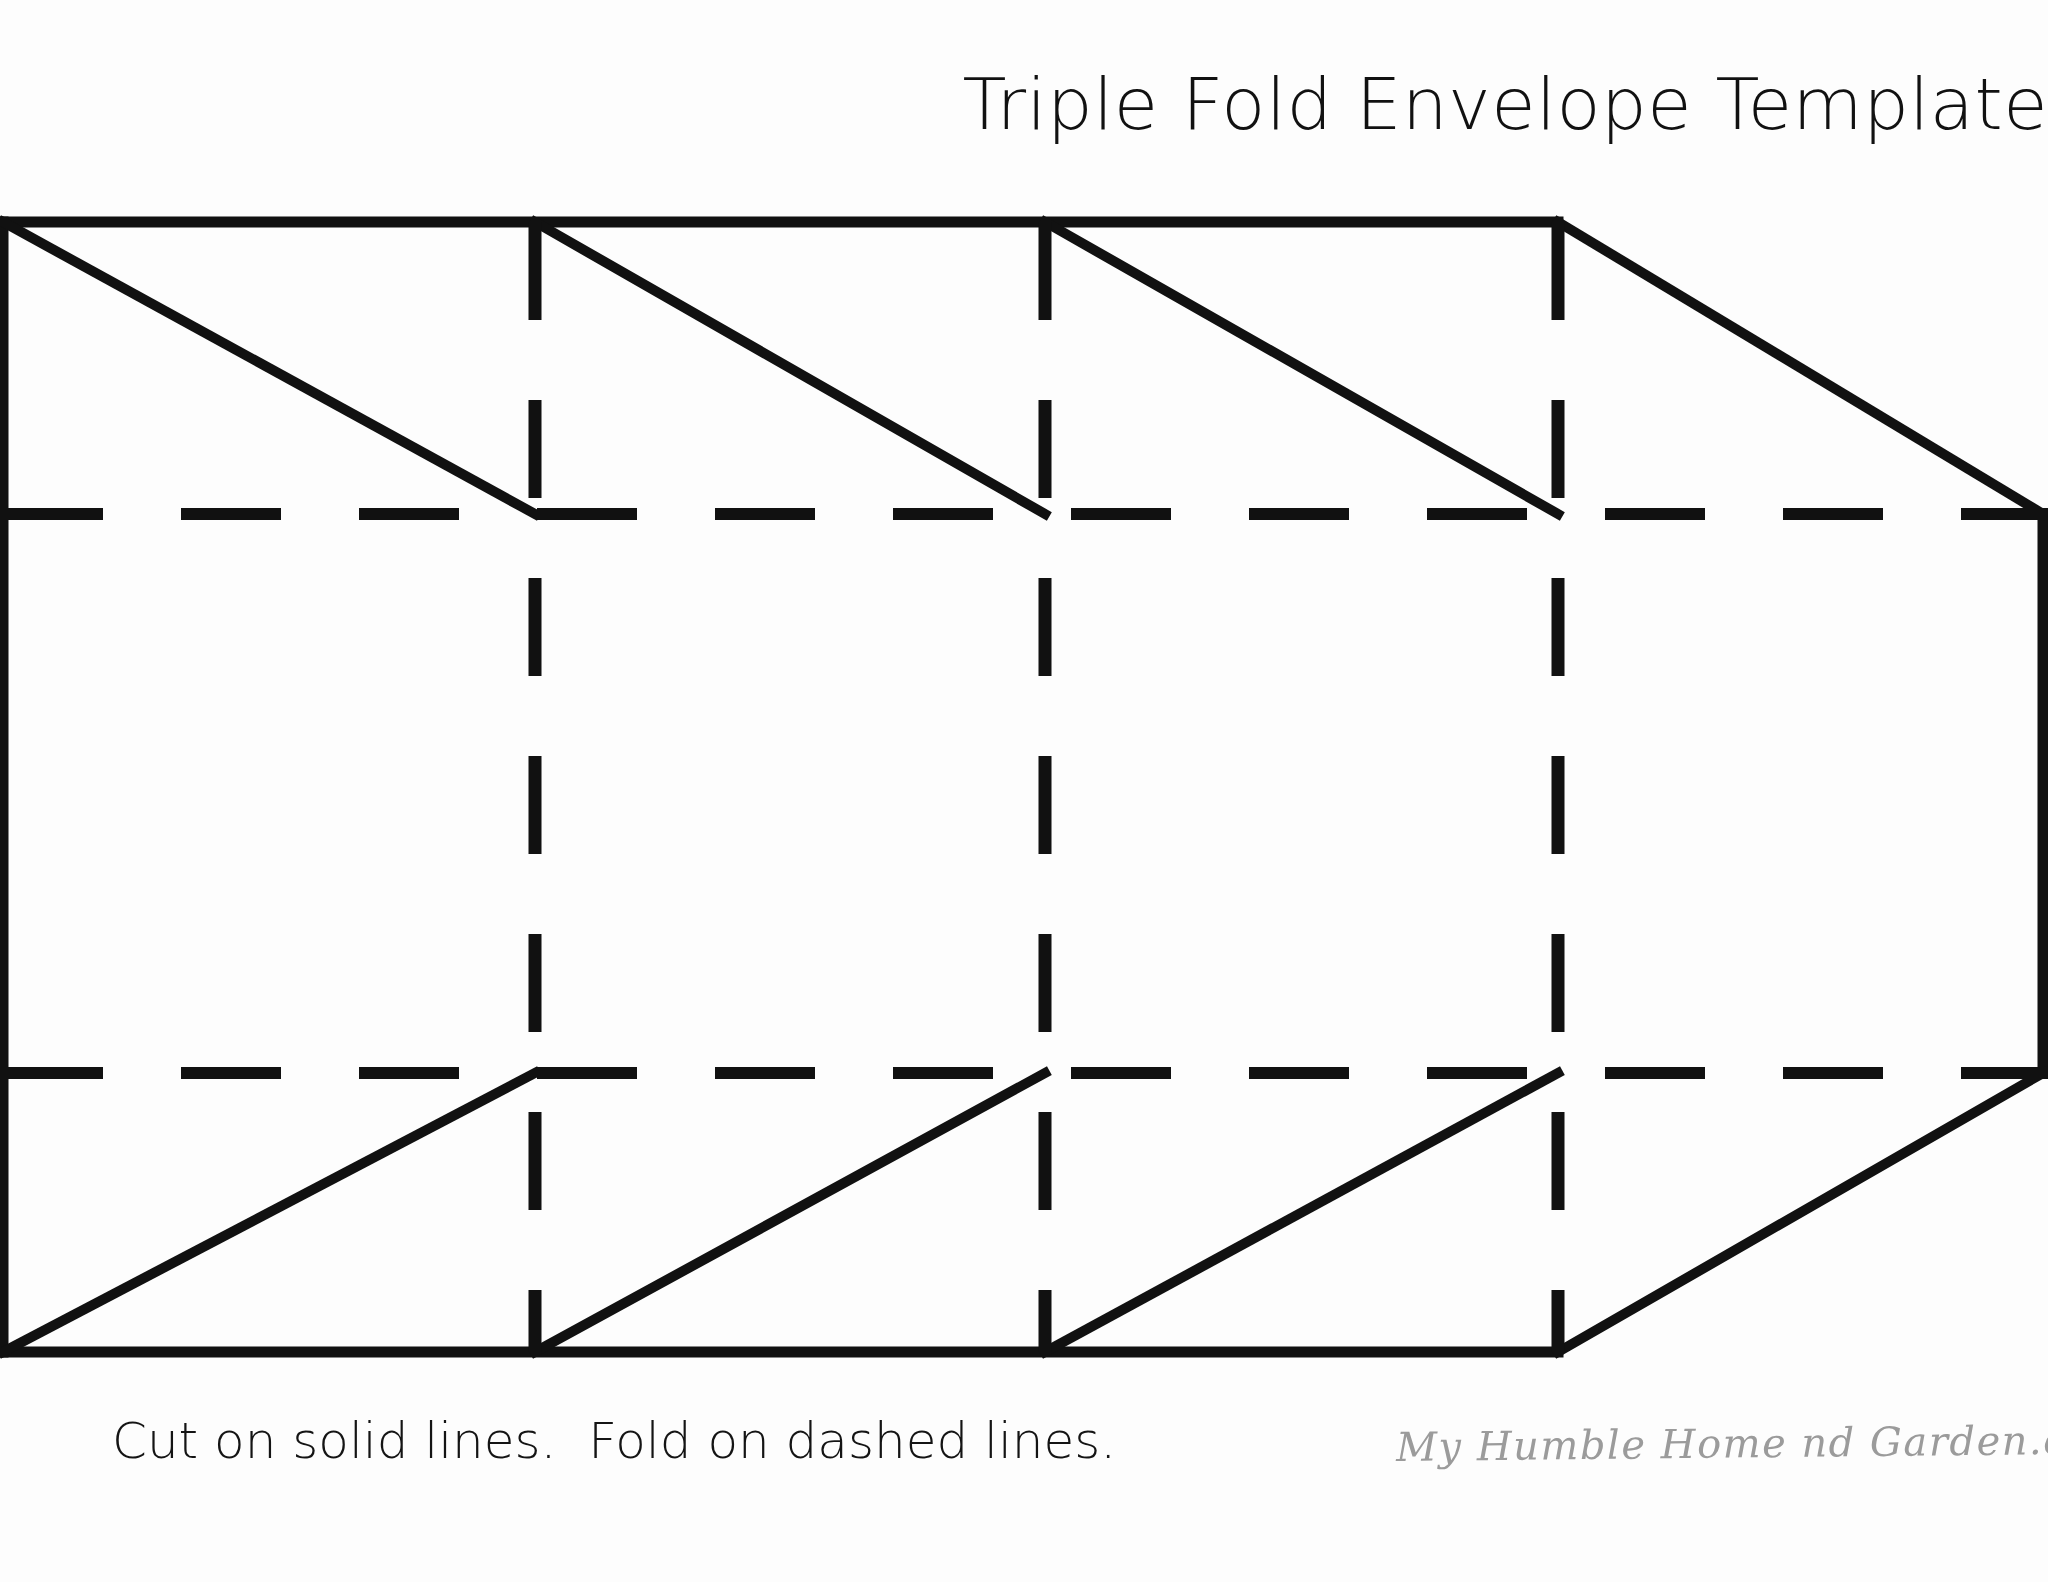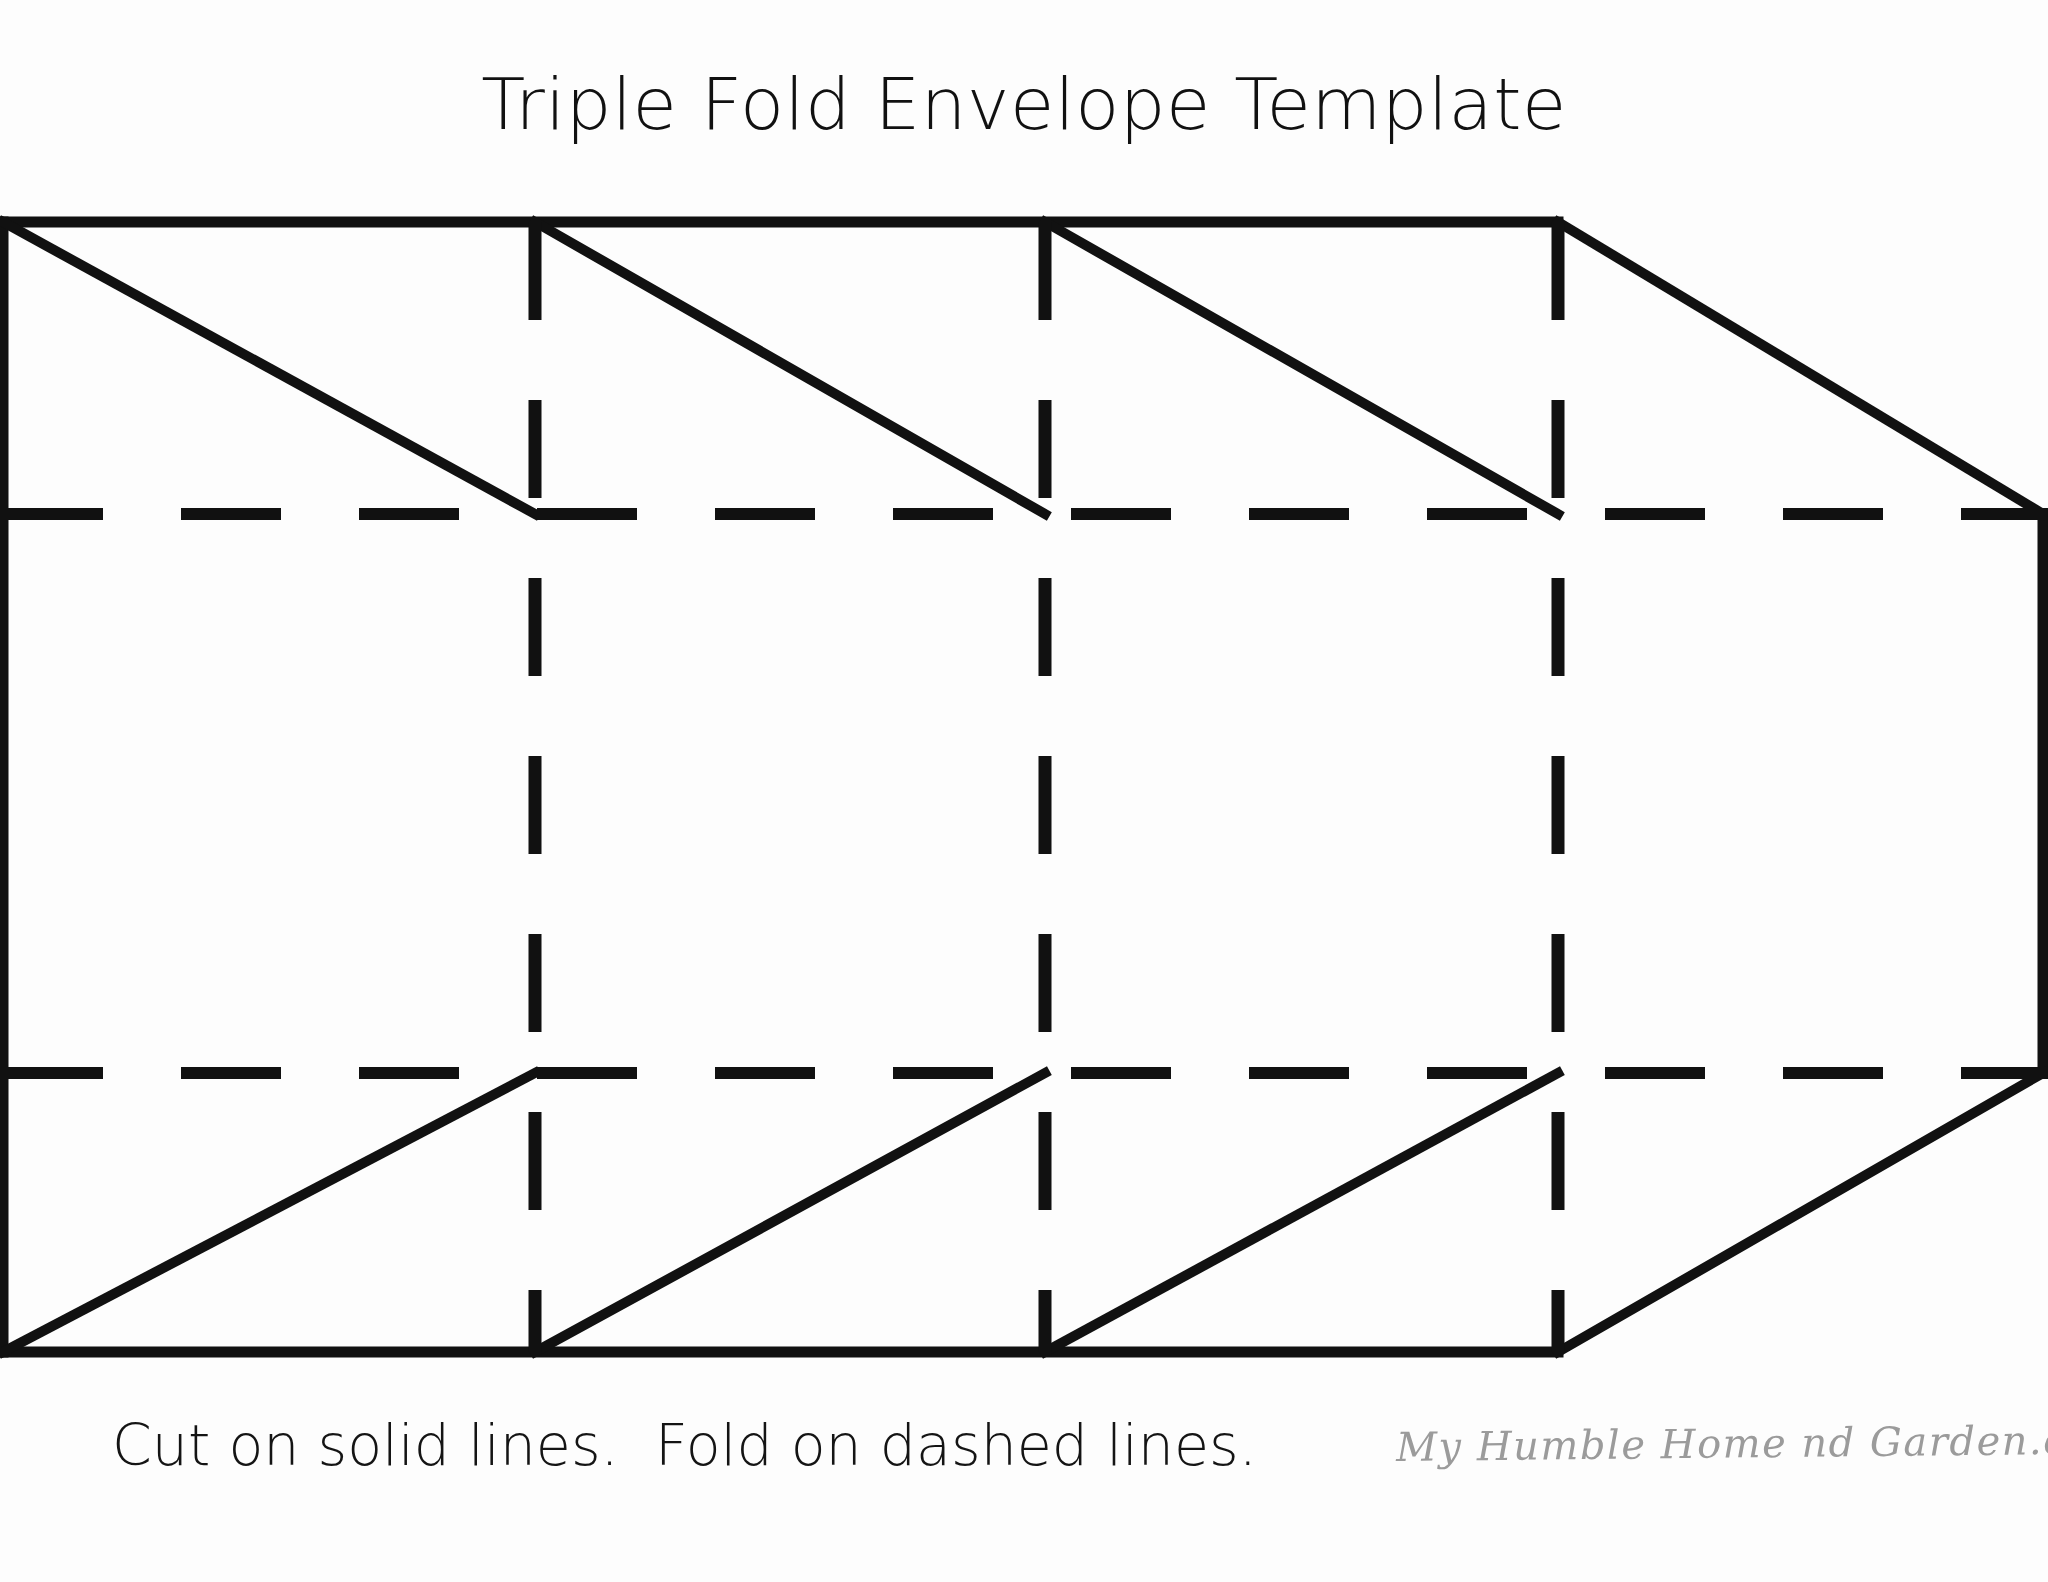--- a/index.html
+++ b/index.html
@@ -22,21 +22,21 @@
     inset: 0;
     background: #fdfdfd;
   }
 
   
   #title {
     position: absolute;
     top: 62px;
     left: 0;
     width: 2048px;
-    text-align: center;
+    text-align: right;
     font-family: "DejaVu Sans", sans-serif;
     font-size: 72px;
     font-weight: 300;
     letter-spacing: 0.5px;
     color: #111111;
     white-space: nowrap;
   }
 
   
   #diagram-wrap {
@@ -51,21 +51,21 @@
     width: 2048px;
     height: 1582px;
   }
 
   
   #instructions {
     position: absolute;
     top: 1412px;
     left: 112px;
     font-family: "DejaVu Sans", sans-serif;
-    font-size: 57px;
+    font-size: 50px;
     font-weight: 300;
     color: #141414;
     white-space: pre;
   }
   #watermark {
     position: absolute;
     top: 1424px;
     left: 1396px;
     font-family: "DejaVu Serif", serif;
     font-style: italic;

